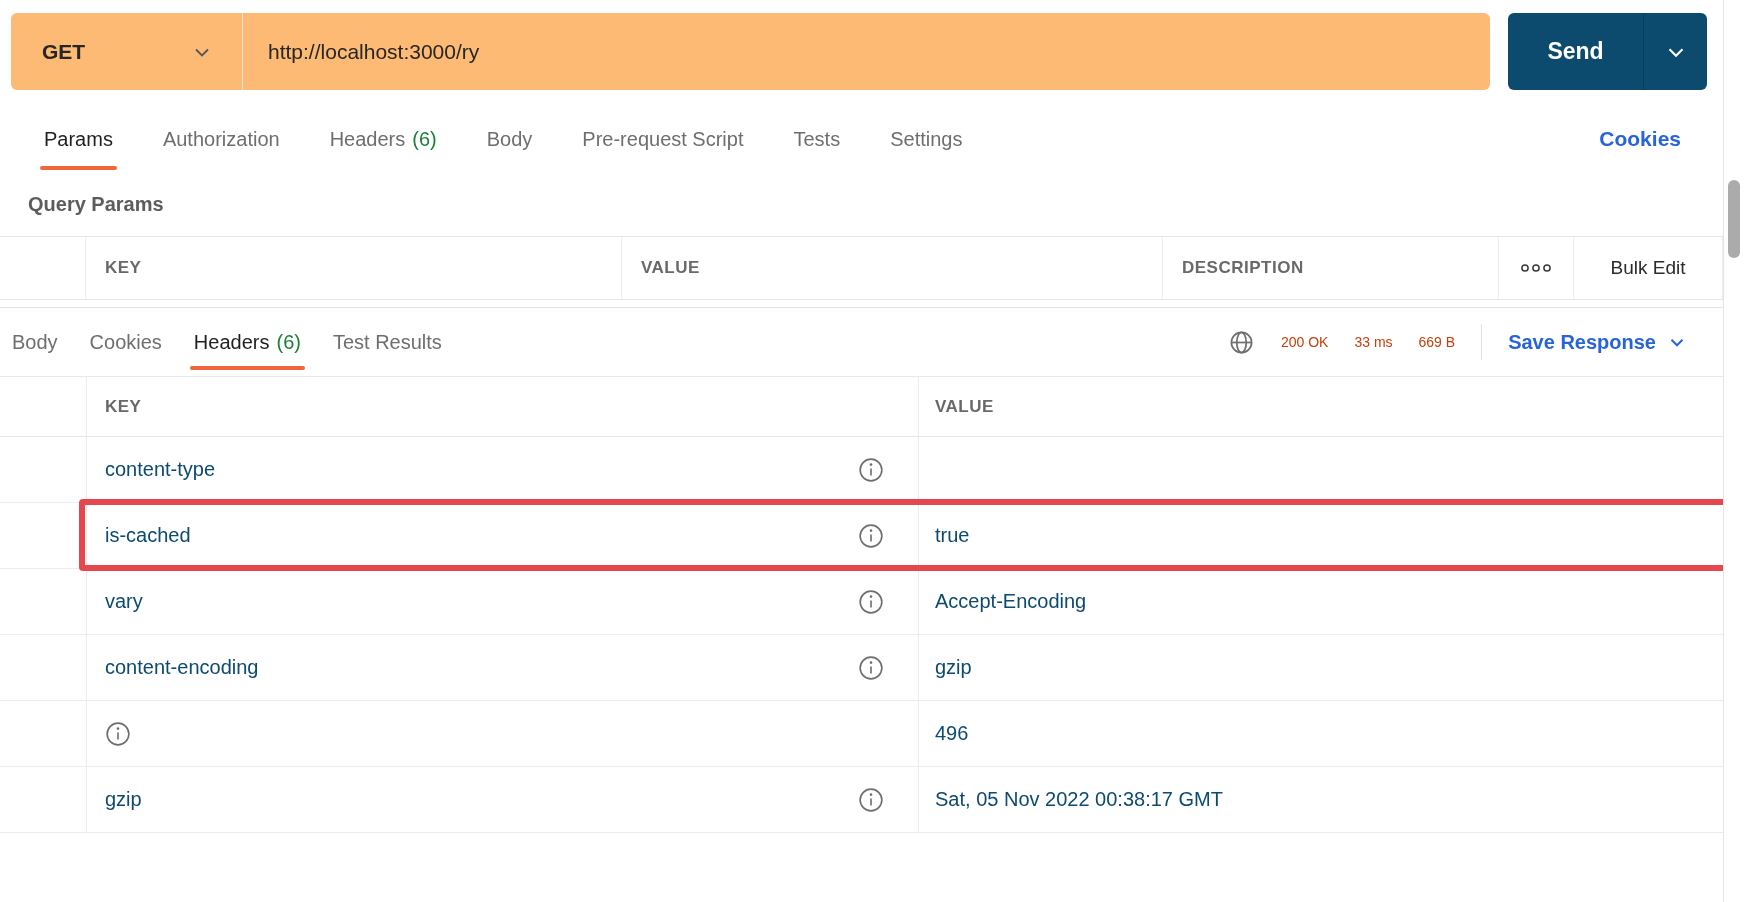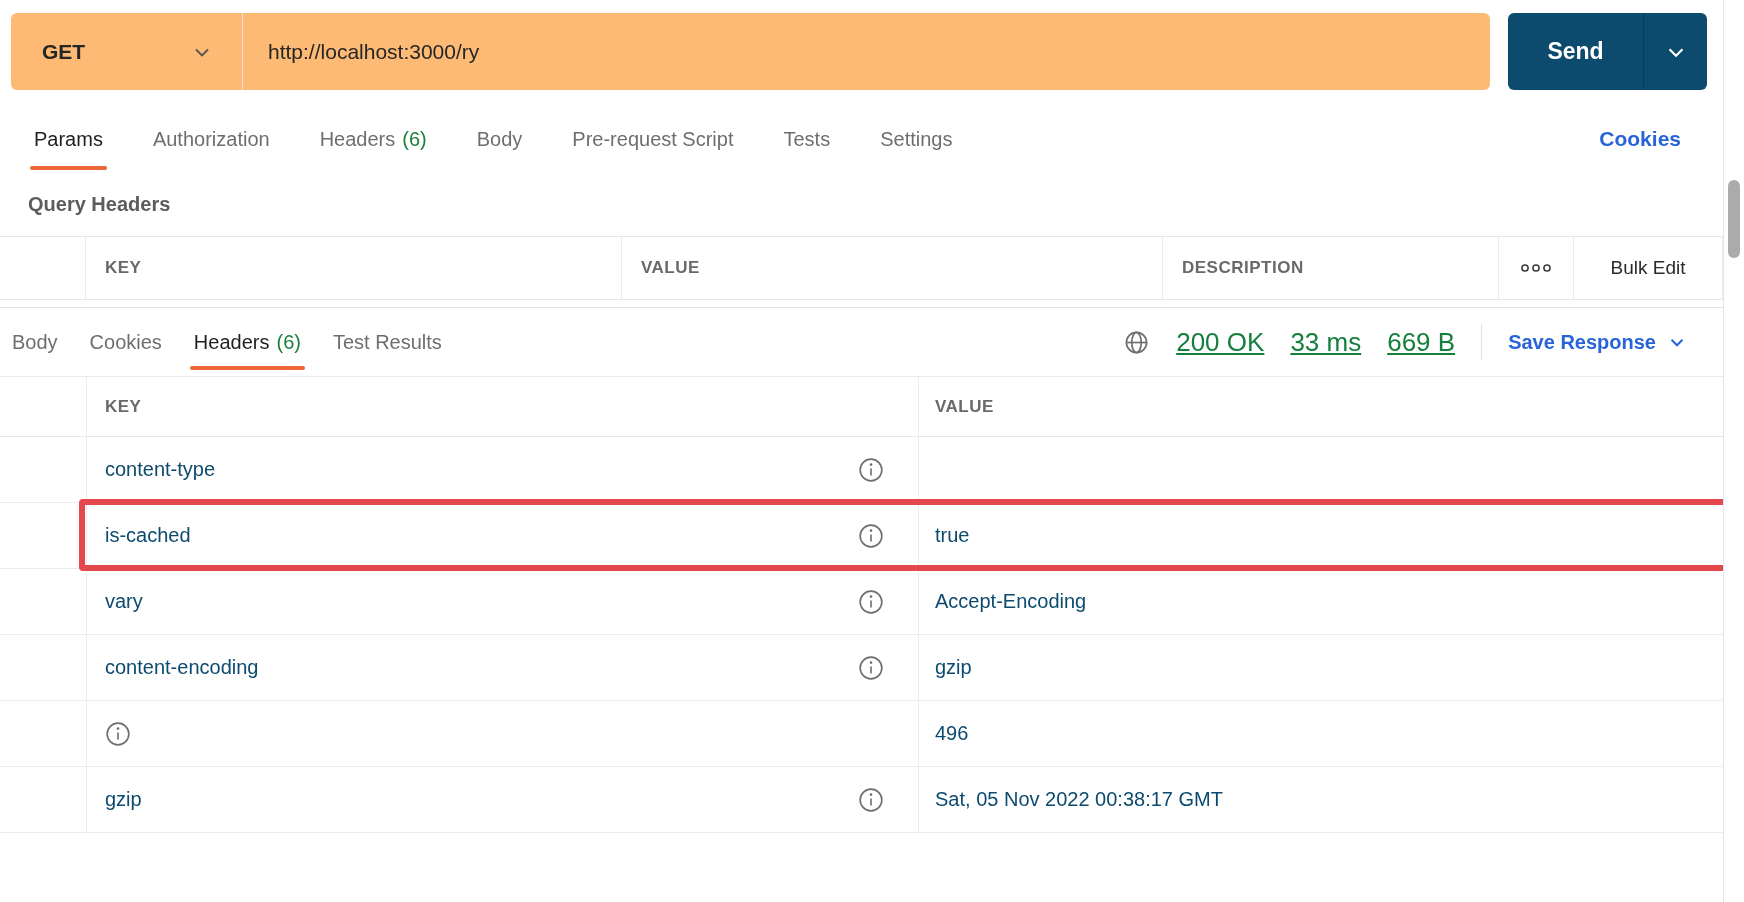--- a/index.html
+++ b/index.html
@@ -18,21 +18,21 @@
                font-size:21px; color:#262626; padding:0 0 0 25px; }
   #send-group { left:1508px; top:13px; width:199px; height:77px; background:#0c4a6e;
                 border-radius:6px; display:flex; overflow:hidden; }
   #send-button { width:135px; display:flex; align-items:center; justify-content:center;
                  color:#ffffff; font-size:23px; font-weight:700; cursor:pointer; }
   #send-caret { flex:1; display:flex; align-items:center; justify-content:center;
                 border-left:1px solid rgba(0,0,30,0.18); cursor:pointer; }
 
   
   #req-tabs { left:0; top:108px; width:1723px; height:62px; display:flex; align-items:center;
-              padding-left:34px; gap:50px; }
+              padding-left:44px; gap:50px; }
   .tab { position:relative; font-size:20px; color:#6e6e6e; cursor:pointer;
          height:100%; display:flex; align-items:center; gap:7px; }
   .tab.active { color:#1f1f1f; font-weight:500; }
   .tab .count { color:#1a7f37; }
   .tab.active::after { content:""; position:absolute; left:-4px; right:-4px; bottom:0;
                        height:4px; border-radius:2px; background:#ef663b; }
   #cookies-link { position:absolute; right:42px; top:0; height:100%; display:flex; align-items:center;
                   color:#2763d9; font-size:21px; font-weight:700; cursor:pointer; }
 
   
@@ -50,21 +50,21 @@
   #qcell-bulk  { width:149px; justify-content:center; border-right:none;
                  font-size:19px; font-weight:400; color:#2b2b2b; cursor:pointer; }
 
   
   #resp-toolbar { left:0; top:307px; width:1723px; height:70px;
                   border-top:1px solid #e2e2e2; border-bottom:1px solid #e9e9e9;
                   display:flex; align-items:center; padding-left:12px; gap:32px; }
   #resp-toolbar .tab.active::after { bottom:6px; }
   #resp-status { position:absolute; right:35px; top:0; height:100%;
                  display:flex; align-items:center; gap:26px; }
-  .status-green { color:#15803d; font-size:26px; font-weight:500;text-decoration:underline; }
+  .status-green { color:#c2410c; font-size:14px; font-weight:500; }
   .vdiv { width:1px; height:36px; background:#e0e0e0; }
   #save-response { display:flex; align-items:center; gap:10px; color:#2763d9;
                    font-size:20px; font-weight:700; cursor:pointer; }
 
   
   #resp-table { left:0; top:377px; width:1723px; }
   .vline { position:absolute; top:0; bottom:0; width:1px; background:#ececec; }
   #resp-head { height:60px; border-bottom:1px solid #e7e7e7; position:relative;
                display:flex; align-items:center; }
   .r-gutter { width:86px; flex:none; }
@@ -127,21 +127,21 @@
   </div>
   <div class="tab">
     <span>Tests</span>
   </div>
   <div class="tab">
     <span>Settings</span>
   </div>
   <div id="cookies-link">Cookies</div>
 </div>
 
-<div id="query-label" class="abs">Query Headers</div>
+<div id="query-label" class="abs">Query Params</div>
 
 <div id="query-table" class="abs">
   <div id="qcell-gutter" class="cell"></div>
   <div id="qcell-key" class="cell col-head">KEY</div>
   <div id="qcell-value" class="cell col-head">VALUE</div>
   <div id="qcell-desc" class="cell col-head">DESCRIPTION</div>
   <div id="qcell-more" class="cell">
     <span>
       <svg width="34" height="14" viewBox="0 0 34 14" fill="none" stroke="#3a3a3a" stroke-width="1.5">
         <circle cx="6" cy="7" r="3.1"></circle>

